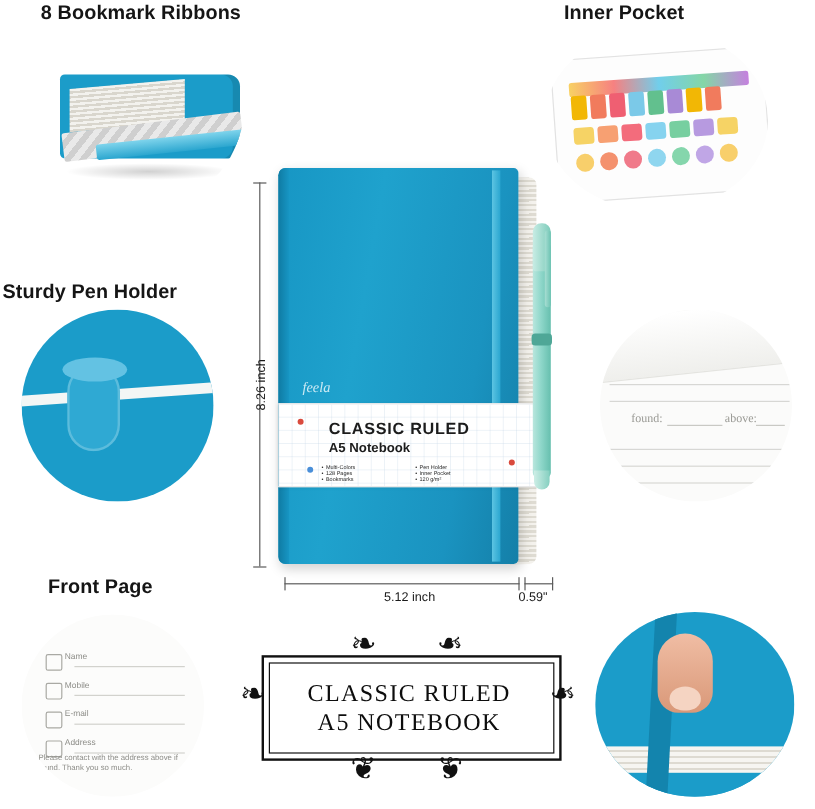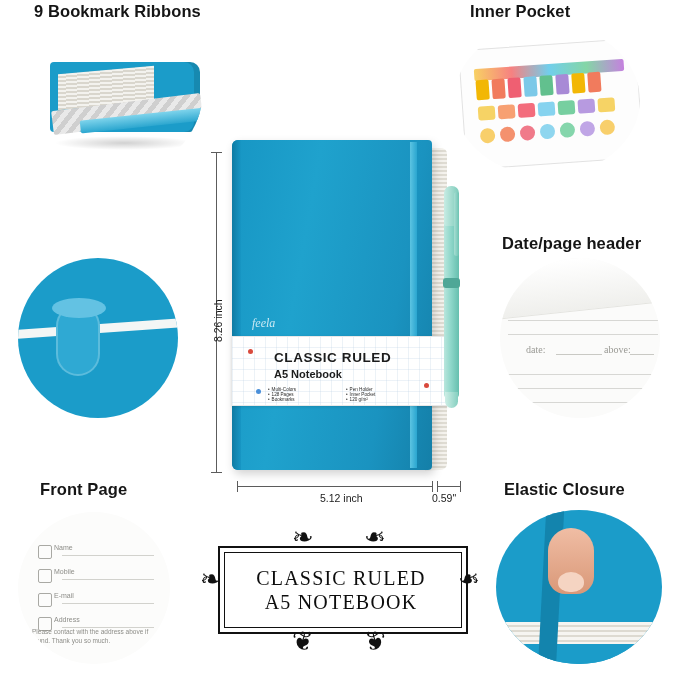--- a/index.html
+++ b/index.html
@@ -277,25 +277,24 @@
   .flourish {
     position: absolute; font-size: 26px; color: #111; font-family: "DejaVu Sans", sans-serif;
     line-height: 1;
   }
 </style>
 </head>
 <body>
 
 <div class="stage">
 
-  <div class="feat-label" style="left:34px; top:2px;">9 Bookmark Ribbons</div>
+  <div class="feat-label" style="left:34px; top:2px;">8 Bookmark Ribbons</div>
   <div class="feat-label" style="left:470px; top:2px;">Inner Pocket</div>
-  <div class="feat-label" style="left:502px; top:234px;">Date/page header</div>
+  <div class="feat-label" style="left:2px; top:234px;">Sturdy Pen Holder</div>
   <div class="feat-label" style="left:40px; top:480px;">Front Page</div>
-  <div class="feat-label" style="left:504px; top:480px;">Elastic Closure</div>
 
   <div class="bubble" id="bub-ribbons">
     <div class="rib-book"></div>
     <div class="rib-pages"></div>
     <div class="rib-tape"></div>
     <div class="rib-blue"></div>
     <div class="rib-shadow"></div>
   </div>
 
   <div class="bubble" id="bub-pocket">
@@ -339,21 +338,21 @@
   </div>
 
   <div class="bubble" id="bub-date">
     <div class="dp-bg"></div>
     <div class="dp-fold"></div>
     <div class="dp-line" style="top:62px;"></div>
     <div class="dp-line" style="top:76px;"></div>
     <div class="dp-line" style="top:116px;"></div>
     <div class="dp-line" style="top:130px;"></div>
     <div class="dp-line" style="top:144px;"></div>
-    <div class="dp-text" style="left:26px; top:86px;">date:</div>
+    <div class="dp-text" style="left:26px; top:86px;">found:</div>
     <div class="dp-rule" style="left:56px; top:96px; width:46px;"></div>
     <div class="dp-text" style="left:104px; top:86px;">above:</div>
     <div class="dp-rule" style="left:130px; top:96px; width:24px;"></div>
   </div>
 
   <div class="bubble" id="bub-front">
     <div class="fp-bg"></div>
 
     <div class="fp-row" style="top:32px;">
       <div class="fp-ic"></div>

